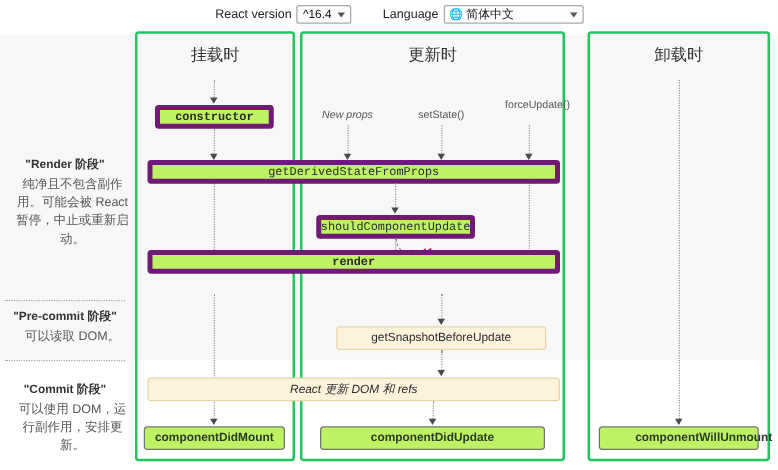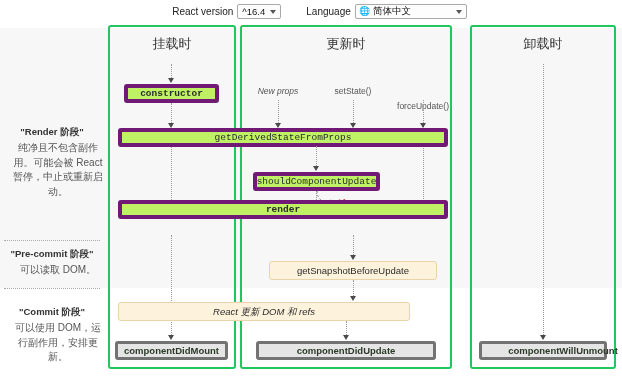--- a/index.html
+++ b/index.html
@@ -89,21 +89,21 @@
   
   .box {
     position: absolute;
     display: flex; align-items: center; justify-content: center;
     height: 19px; border-radius: 3px;
     font-size: 9.5px; line-height: 1;
     white-space: nowrap;
   }
   .box.blue  { background: #bef264; border: 4px solid #701a75; color: #2b2b2b; font-family: Liberation Mono, monospace; }
   .box.cream { background: #fdf2dc; border: 1px solid #e8d4a8; color: #2b2b2b; }
-  .box.green { background: #e5e5e5; border: 3px solid #737373; color: #2b3a28; font-weight: bold; }
+  .box.green { background: #bef264; border: 1px solid #737373; color: #2b3a28; font-weight: bold; }
   .box.bold  { font-weight: bold; }
   .box.italic{ font-style: italic; }
 
   
   .trigger {
     position: absolute;
     font-size: 8.5px; color: #555;
     white-space: nowrap; text-align: center;
   }
   .trigger.it { font-style: italic; }
@@ -191,21 +191,21 @@
   <div class="vline" style="left:171px; top:124px; height:66px;"></div>
   <div class="arrowhead" style="left:168px; top:188px;"></div>
 
   <div class="vline" style="left:171px; top:213px; height:102px;"></div>
   <div class="arrowhead" style="left:168px; top:313px;"></div>
 
   <div class="box green" style="left:115px; top:319px; width:113px;">componentDidMount</div>
 
   <div class="trigger it" style="left:247px; top:64px; width:62px;">New props</div>
   <div class="trigger" style="left:325px; top:64px; width:56px;">setState()</div>
-  <div class="trigger" style="left:390px; top:79px; width:66px;">forceUpdate()</div>
+  <div class="trigger" style="left:390px; top:56px; width:66px;text-align:right;">forceUpdate()</div>
 
   <div class="vline" style="left:278px; top:78px; height:25px;"></div>
   <div class="arrowhead" style="left:275px; top:101px;"></div>
 
   <div class="vline" style="left:353px; top:78px; height:25px;"></div>
   <div class="arrowhead" style="left:350px; top:101px;"></div>
 
   <div class="vline" style="left:423px; top:78px; height:115px;"></div>
   <div class="arrowhead" style="left:420px; top:101px;"></div>
   <div class="arrowhead" style="left:420px; top:188px;"></div>
@@ -229,21 +229,21 @@
   <div class="box blue bold" style="left:118px; top:178px; width:330px;">render</div>
 
   <div class="vline" style="left:353px; top:213px; height:22px;"></div>
   <div class="arrowhead" style="left:350px; top:233px;"></div>
 
   <div class="box cream" style="left:269px; top:239px; width:168px;">getSnapshotBeforeUpdate</div>
 
   <div class="vline" style="left:353px; top:258px; height:18px;"></div>
   <div class="arrowhead" style="left:350px; top:274px;"></div>
 
-  <div class="box cream italic" style="left:118px; top:280px; width:292px;">React 更新 DOM 和 refs</div>
+  <div class="box cream italic" style="left:118px; top:280px; width:330px;">React 更新 DOM 和 refs</div>
 
   <div class="vline" style="left:346px; top:299px; height:16px;"></div>
   <div class="arrowhead" style="left:343px; top:313px;"></div>
 
   <div class="box green" style="left:256px; top:319px; width:180px;">componentDidUpdate</div>
 
   <div class="vline" style="left:543px; top:42px; height:275px;"></div>
   <div class="arrowhead" style="left:540px; top:313px;"></div>
 
   <div class="box green" style="left:479px; top:319px; width:128px;padding-left:40px;">componentWillUnmount</div>

